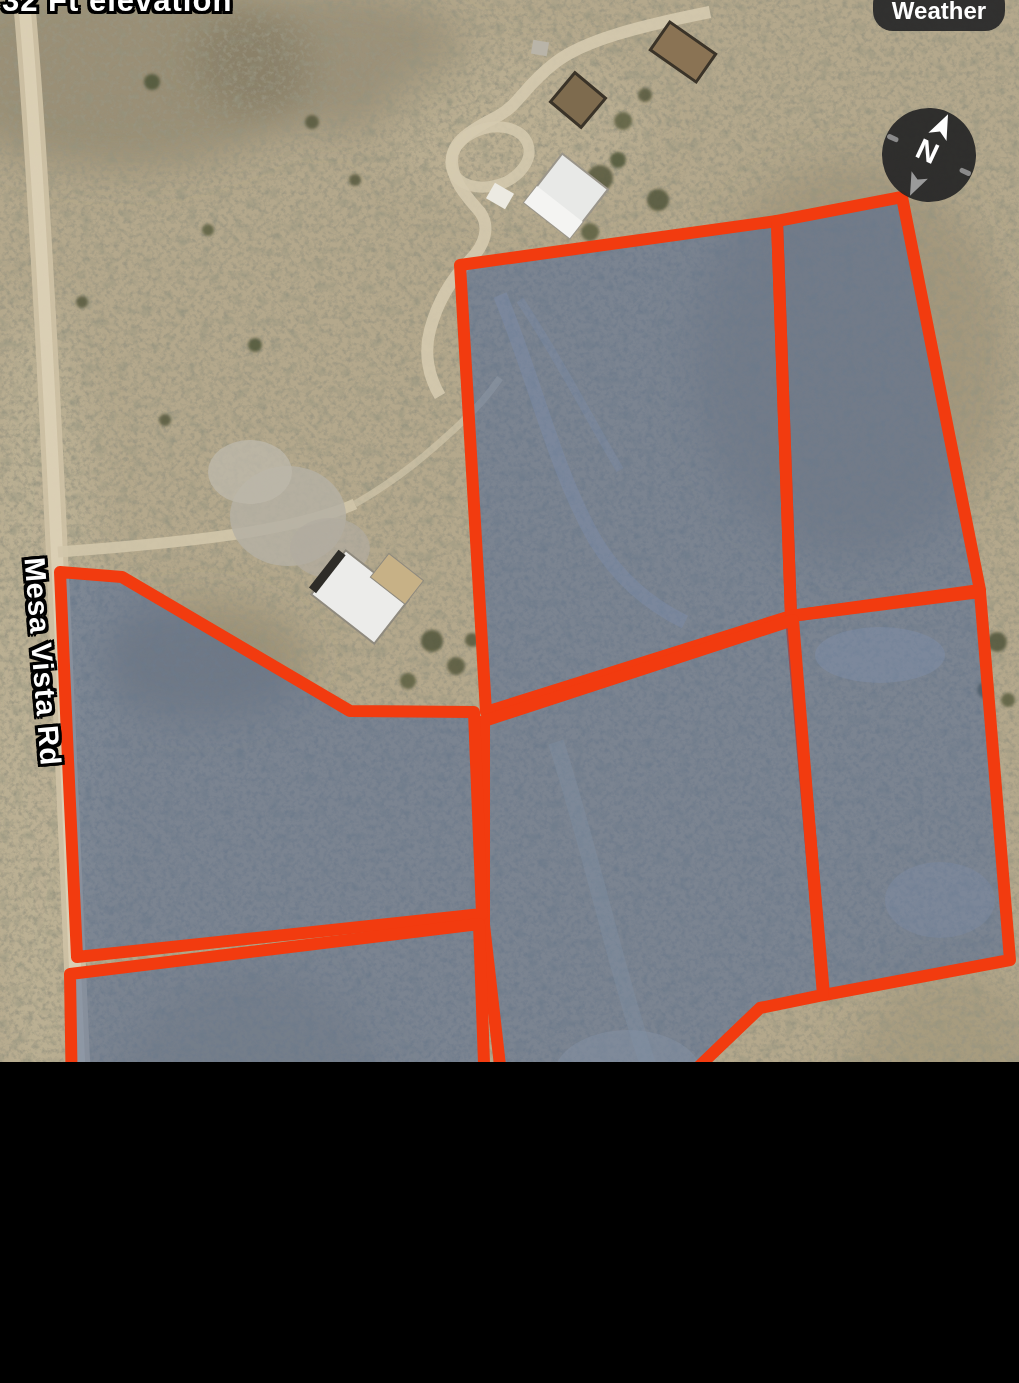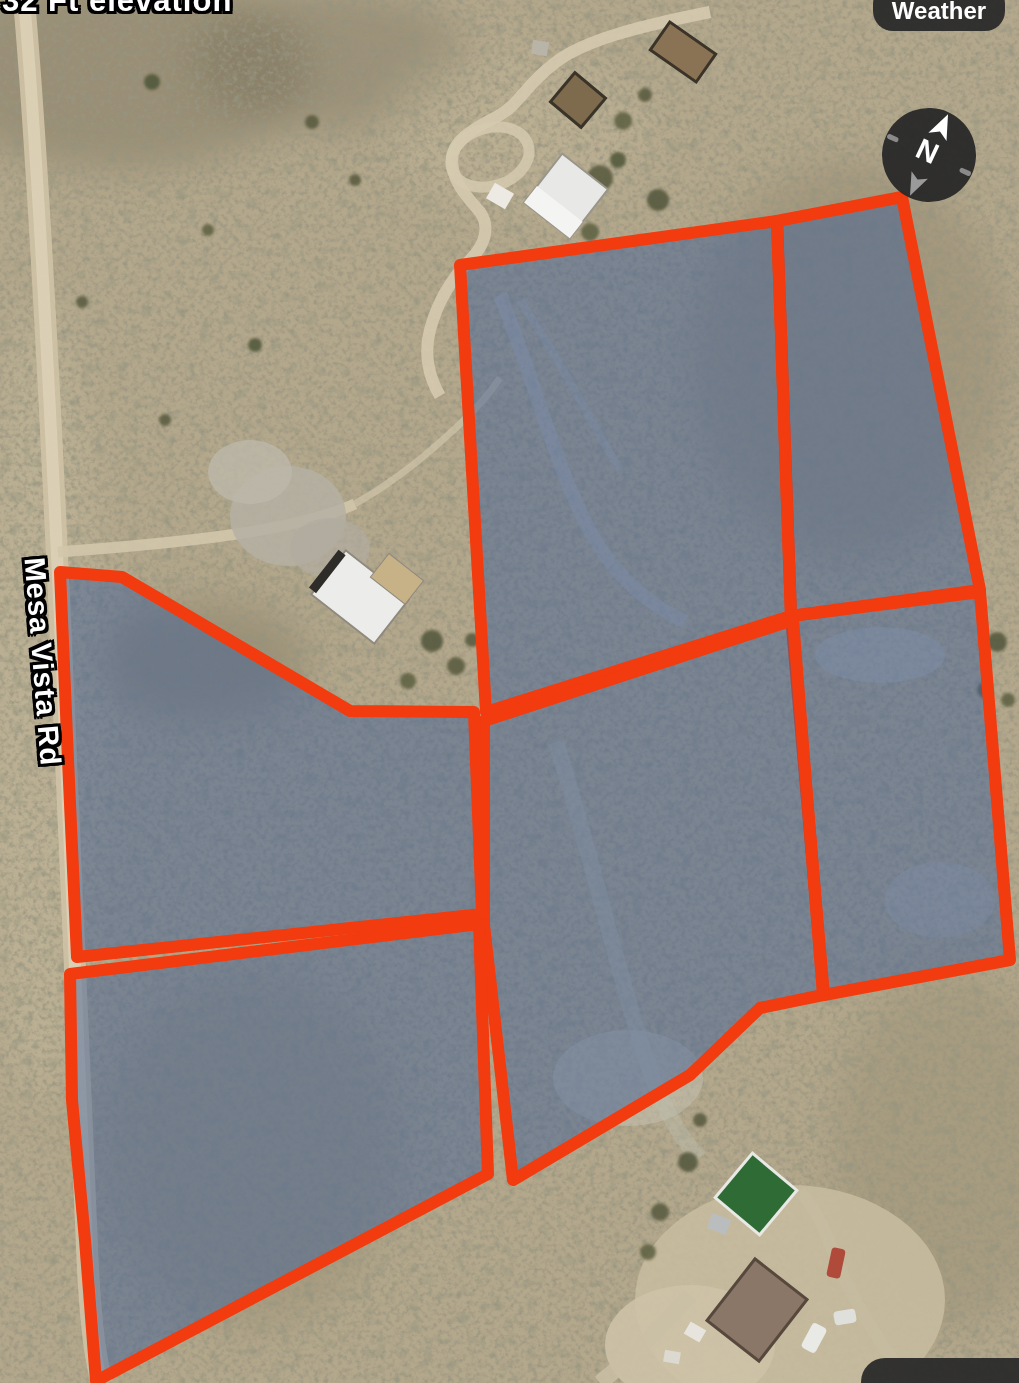--- a/index.html
+++ b/index.html
@@ -1,17 +1,17 @@
 <!DOCTYPE html>
 <html><head>
 <meta charset="utf-8">
 <style>
   html,body{margin:0;padding:0;background:#000;}
   .screen{
-    position:relative;width:1019px;height:1383px;overflow:hidden;
+    position:relative;width:1019px;height:1062px;overflow:hidden;
     font-family:"Liberation Sans",sans-serif;background:#737373;
   }
   .screen svg.bg{position:absolute;left:0;top:0;}
   .outlined{
     color:#fff;font-weight:bold;
     text-shadow:-3px -3px 0 #000,3px -3px 0 #000,-3px 3px 0 #000,3px 3px 0 #000,
                 -3px 0 0 #000,3px 0 0 #000,0 -3px 0 #000,0 3px 0 #000;
     white-space:nowrap;
   }
   .elev-label{position:absolute;left:2px;top:-17px;font-size:31px;letter-spacing:1px;}

